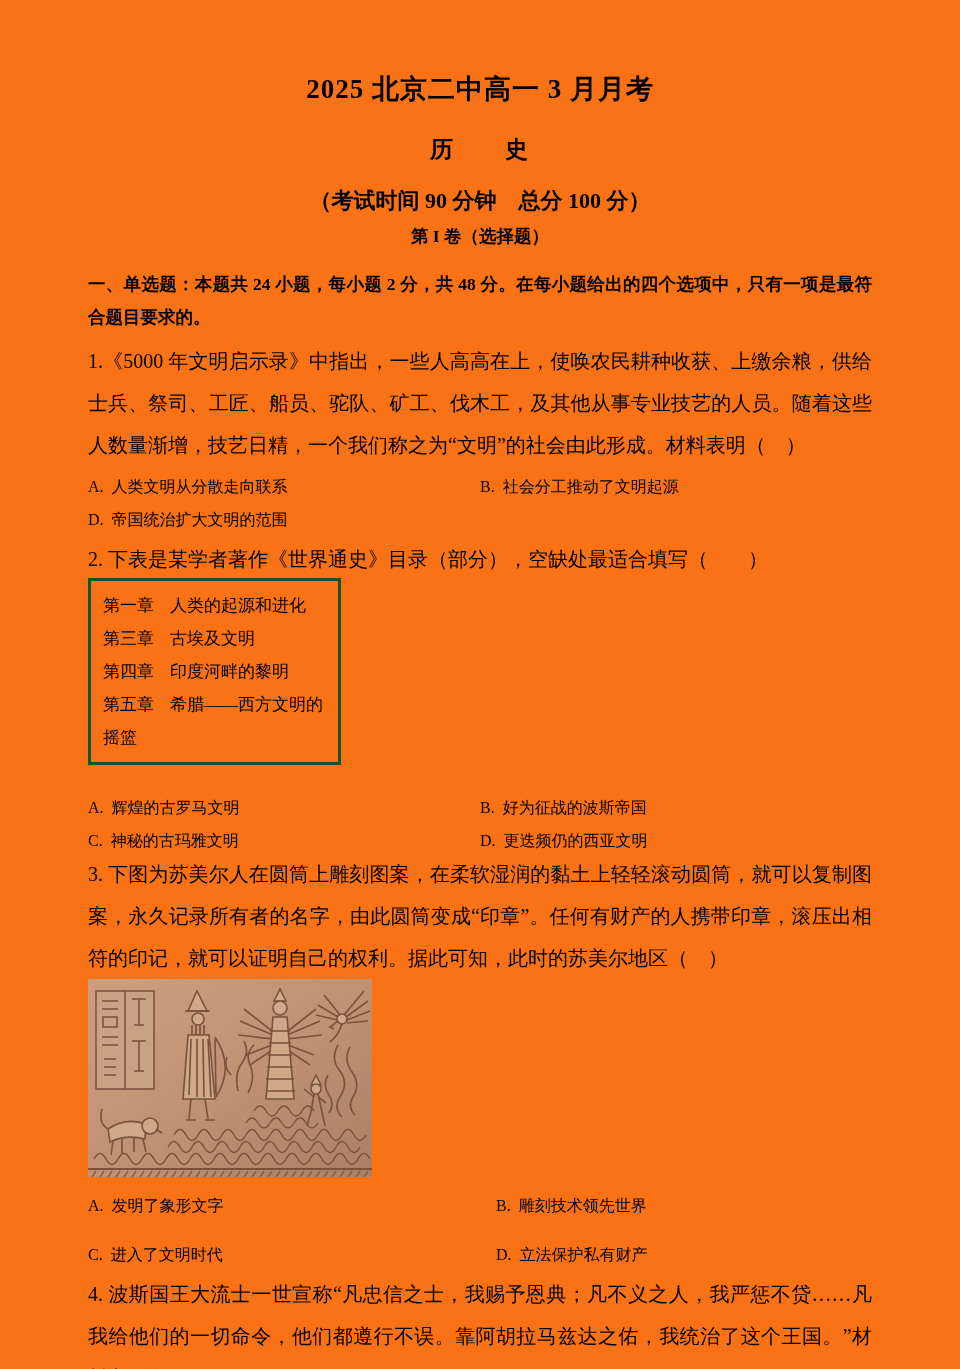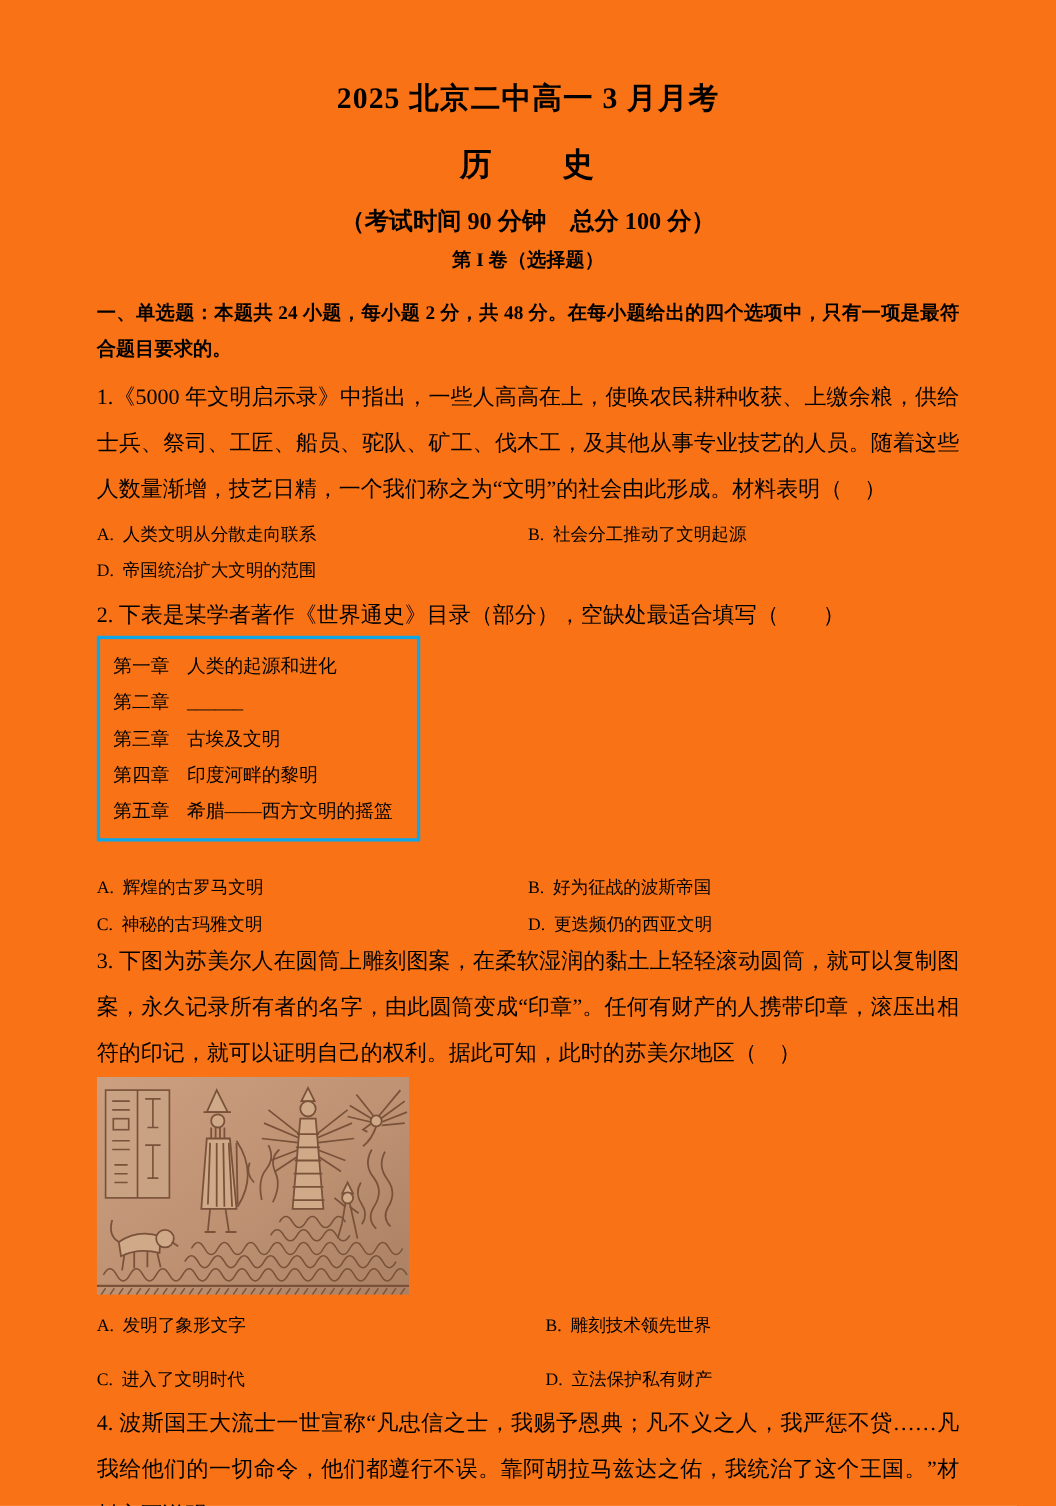--- a/index.html
+++ b/index.html
@@ -12,21 +12,21 @@
     font-family:"Liberation Serif","DejaVu Serif",serif;
     overflow:hidden;
   }
   .content { padding:72px 88px 0 88px; }
 
   .doc-title {
     text-align:center; font-size:27px; font-weight:bold; line-height:34px;
     letter-spacing:1px;
   }
   .doc-subject {
-    text-align:center; font-size:29px; font-weight:bold; line-height:36px;
+    text-align:center; font-size:23px; font-weight:bold; line-height:36px;
     margin-top:26px; letter-spacing:2px;
   }
   .doc-info {
     text-align:center; font-size:22px; font-weight:bold; line-height:22px;
     margin-top:22px;
   }
   .doc-kicker {
     text-align:center; font-size:17.5px; font-weight:bold; line-height:24px;
     margin-top:12px;
   }
@@ -44,22 +44,22 @@
   .opts {
     display:grid; grid-template-columns:392px 1fr;
     font-size:16px; line-height:33px;
   }
   .opts.q1 { margin-top:4px; }
   .opts.q2 { margin-top:26px; }
   .opts.q3 { margin-top:12px;gap:16px; }
   .opt .okey { margin-right:8px; }
   .toc-box {
     margin-top:-2px;
-    width:294px;
-    border:3px solid #0ea5e9;
+    width:253px;
+    border:3px solid #14532d;
     padding:8px 10px 8px 12px;
     font-size:17px; line-height:33px;
   }
   .toc-row .chap { margin-right:16px; }
   .seal-figure { margin-top:0; width:284px; height:198px; }
   .seal-figure svg { display:block; }
   .page-footer {
     position:absolute; left:0; bottom:14px; width:100%;
     text-align:center; font-size:15px; line-height:18px;
   }
@@ -83,21 +83,20 @@
         <div class="opt"><span class="okey">A.</span><span>人类文明从分散走向联系</span></div>
         <div class="opt"><span class="okey">B.</span><span>社会分工推动了文明起源</span></div>
         <div class="opt"><span class="okey">D.</span><span>帝国统治扩大文明的范围</span></div>
       </div>
     </div>
 
     <div>
       <p class="stem q2">2. 下表是某学者著作《世界通史》目录（部分），空缺处最适合填写（　　）</p>
       <div class="toc-box">
         <div class="toc-row"><span class="chap">第一章</span><span>人类的起源和进化</span></div>
-        <div class="toc-row"><span class="chap">第二章</span><span>______</span></div>
         <div class="toc-row"><span class="chap">第三章</span><span>古埃及文明</span></div>
         <div class="toc-row"><span class="chap">第四章</span><span>印度河畔的黎明</span></div>
         <div class="toc-row"><span class="chap">第五章</span><span>希腊——西方文明的摇篮</span></div>
       </div>
       <div class="opts q2">
         <div class="opt"><span class="okey">A.</span><span>辉煌的古罗马文明</span></div>
         <div class="opt"><span class="okey">B.</span><span>好为征战的波斯帝国</span></div>
         <div class="opt"><span class="okey">C.</span><span>神秘的古玛雅文明</span></div>
         <div class="opt"><span class="okey">D.</span><span>更迭频仍的西亚文明</span></div>
       </div>

